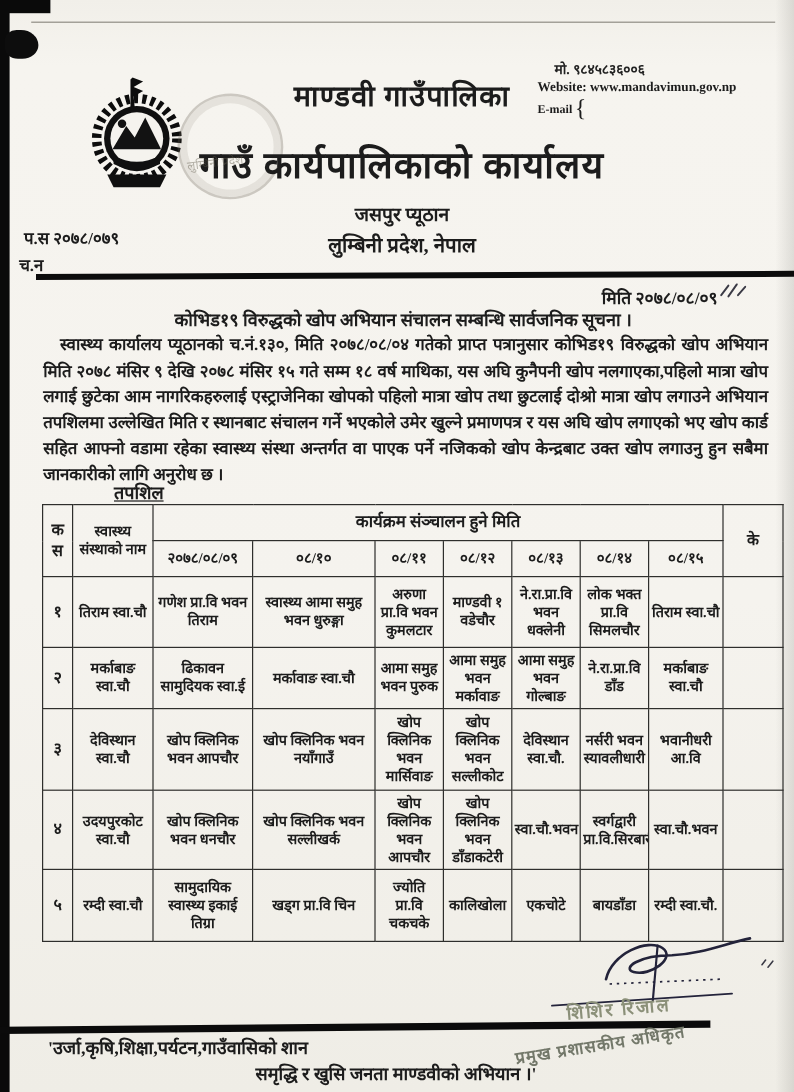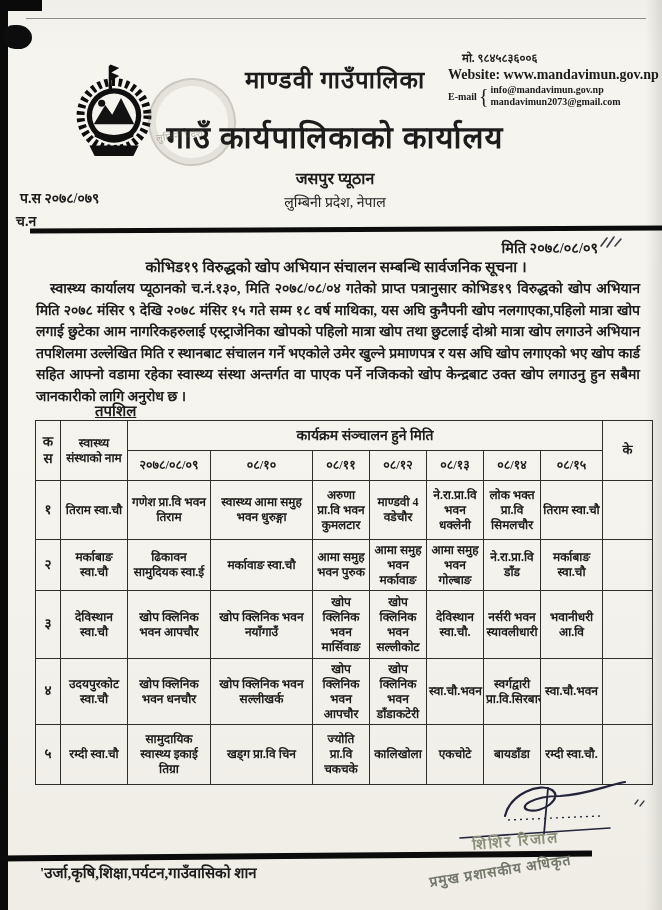--- a/index.html
+++ b/index.html
@@ -16,29 +16,29 @@
   .corner-mark{position:absolute;left:0;top:0;width:42px;height:11px;background:#0a0a0a;}
   .blob-mark{position:absolute;left:4px;top:25px;width:28px;height:24px;background:#0d0d0d;
     border-radius:40% 60% 55% 45%;}
   .topline{position:absolute;left:26px;top:18px;width:620px;height:1px;background:#8f8d86;}
   
   .emblem{position:absolute;left:70px;top:58px;width:88px;height:108px;}
   .head-center{position:absolute;left:150px;top:62px;width:370px;text-align:center;}
   .muni{font-size:24px;font-weight:bold;letter-spacing:1px;}
   .office{font-size:31px;font-weight:bold;margin-top:20px;letter-spacing:1px;}
   .place{font-size:16px;font-weight:bold;margin-top:10px;}
-  .province{font-size:14px;font-weight:normal;margin-top:3px;}
+  .province{font-size:17px;font-weight:bold;margin-top:3px;}
   .stamp-ghost{position:absolute;left:148px;top:78px;width:84px;height:84px;border-radius:50%;
     border:2px solid rgba(105,100,85,.30);box-shadow:inset 0 0 0 6px rgba(105,100,85,.12);
     transform:rotate(-12deg);}
   .stamp-ghost2{position:absolute;left:120px;top:128px;width:120px;height:26px;
     color:rgba(100,95,80,.45);font-size:10px;text-align:center;transform:rotate(-7deg);}
   .contact{position:absolute;left:448px;top:50px;width:212px;}
   .phone{font-size:11.5px;font-weight:bold;padding-left:14px;color:#222;}
-  .website{font-size:14px;font-weight:bold;margin-top:2px;}
+  .website{font-size:11px;font-weight:bold;margin-top:2px;}
   .email-row{display:flex;align-items:center;margin-top:1px;}
   .email-label{font-size:10px;font-weight:bold;}
   .brace{font-size:20px;font-weight:normal;margin:0 2px;}
   .emails{display:flex;flex-direction:column;font-size:10px;font-weight:bold;line-height:12px;}
   .refno{position:absolute;left:20px;top:188px;font-size:14px;font-weight:bold;}
   .chno{position:absolute;left:16px;top:211px;font-size:14px;font-weight:bold;}
   .rule-top{position:absolute;left:30px;top:227px;width:632px;height:5px;background:#0c0c0c;
     transform:rotate(-0.25deg);}
   
   .date-line{position:absolute;right:64px;top:237px;font-size:14.5px;font-weight:bold;}
@@ -104,24 +104,20 @@
     <div class="province">लुम्बिनी प्रदेश, नेपाल</div>
   </div>
   <div class="stamp-ghost2">लुम्बिनी प्रदेश</div>
 
   <div class="contact">
     <div class="phone">मो. ९८४५८३६००६</div>
     <div class="website">Website: www.mandavimun.gov.np</div>
     <div class="email-row">
       <span class="email-label">E-mail</span>
       <span class="brace">{</span>
-      <span class="emails">
-        <span>info@mandavimun.gov.np</span>
-        <span>mandavimun2073@gmail.com</span>
-      </span>
     </div>
   </div>
 
   <div class="refno">प.स २०७८/०७९</div>
   <div class="chno">च.न</div>
   <div class="rule-top"></div>
 
   <div class="date-line">मिति २०७८/०८/०९</div>
   <svg class="date-tick" viewBox="0 0 26 18">
     <path d="M3 12 L9 4 M9 13 L16 3 M17 12 L23 5" stroke="#3a3a45" stroke-width="1.6" fill="none" stroke-linecap="round"></path>
@@ -159,21 +155,21 @@
       <td class="datecol">०८/१३</td>
       <td class="datecol">०८/१४</td>
       <td class="datecol">०८/१५</td>
     </tr>
     <tr class="r1">
       <td class="snc">१</td>
       <td>तिराम स्वा.चौ</td>
       <td>गणेश प्रा.वि भवन तिराम</td>
       <td>स्वास्थ्य आमा समुह भवन धुरुङ्गा</td>
       <td>अरुणा प्रा.वि भवन कुमलटार</td>
-      <td>माण्डवी 4 वडेचौर</td>
+      <td>माण्डवी १ वडेचौर</td>
       <td>ने.रा.प्रा.वि भवन धक्लेनी</td>
       <td>लोक भक्त प्रा.वि सिमलचौर</td>
       <td>तिराम स्वा.चौ</td>
       <td></td>
     </tr>
     <tr class="r2">
       <td class="snc">२</td>
       <td>मर्काबाङ स्वा.चौ</td>
       <td>ढिकावन सामुदियक स्वा.ई</td>
       <td>मर्कावाङ स्वा.चौ</td>
@@ -228,14 +224,15 @@
     <path d="M128 12 L124 58" stroke="#23233a" stroke-width="1.8" fill="none" stroke-linecap="round"></path>
     <path d="M88 44 L180 40" stroke="#23233a" stroke-width="1.4" fill="none" stroke-dasharray="2 4"></path>
     <path d="M40 62 L190 52" stroke="#23233a" stroke-width="1.6" fill="none" stroke-linecap="round"></path>
     <path d="M215 28 L218 24 M220 30 L224 25" stroke="#3a3a45" stroke-width="1.3" fill="none" stroke-linecap="round"></path>
   </svg>
   <div class="sig-name">शिशिर रिजाल</div>
   <div class="sig-title">प्रमुख प्रशासकीय अधिकृत</div>
 
   <div class="rule-bottom"></div>
   <div class="slogan1">'उर्जा,कृषि,शिक्षा,पर्यटन,गाउँवासिको शान</div>
+  <div class="slogan2">समृद्धि र खुसि जनता माण्डवीको अभियान ।'</div>
 
 </div>
 
 </body></html>

